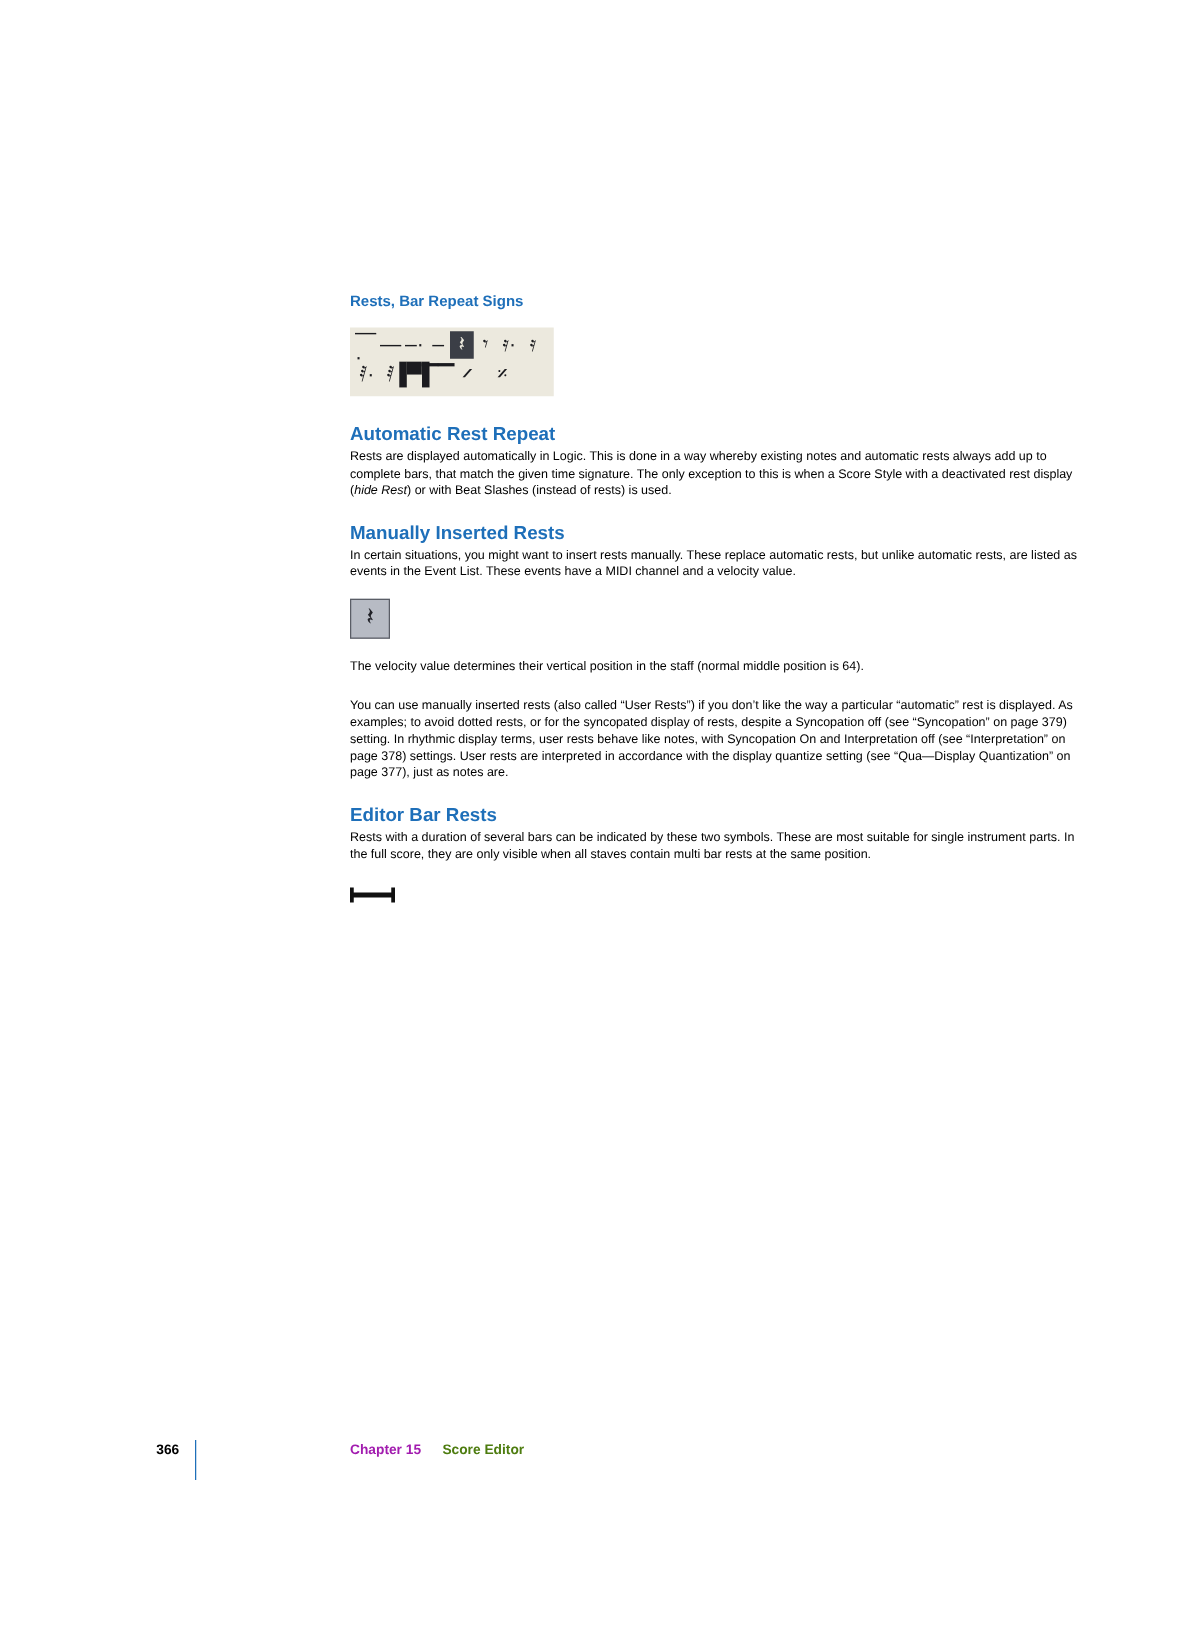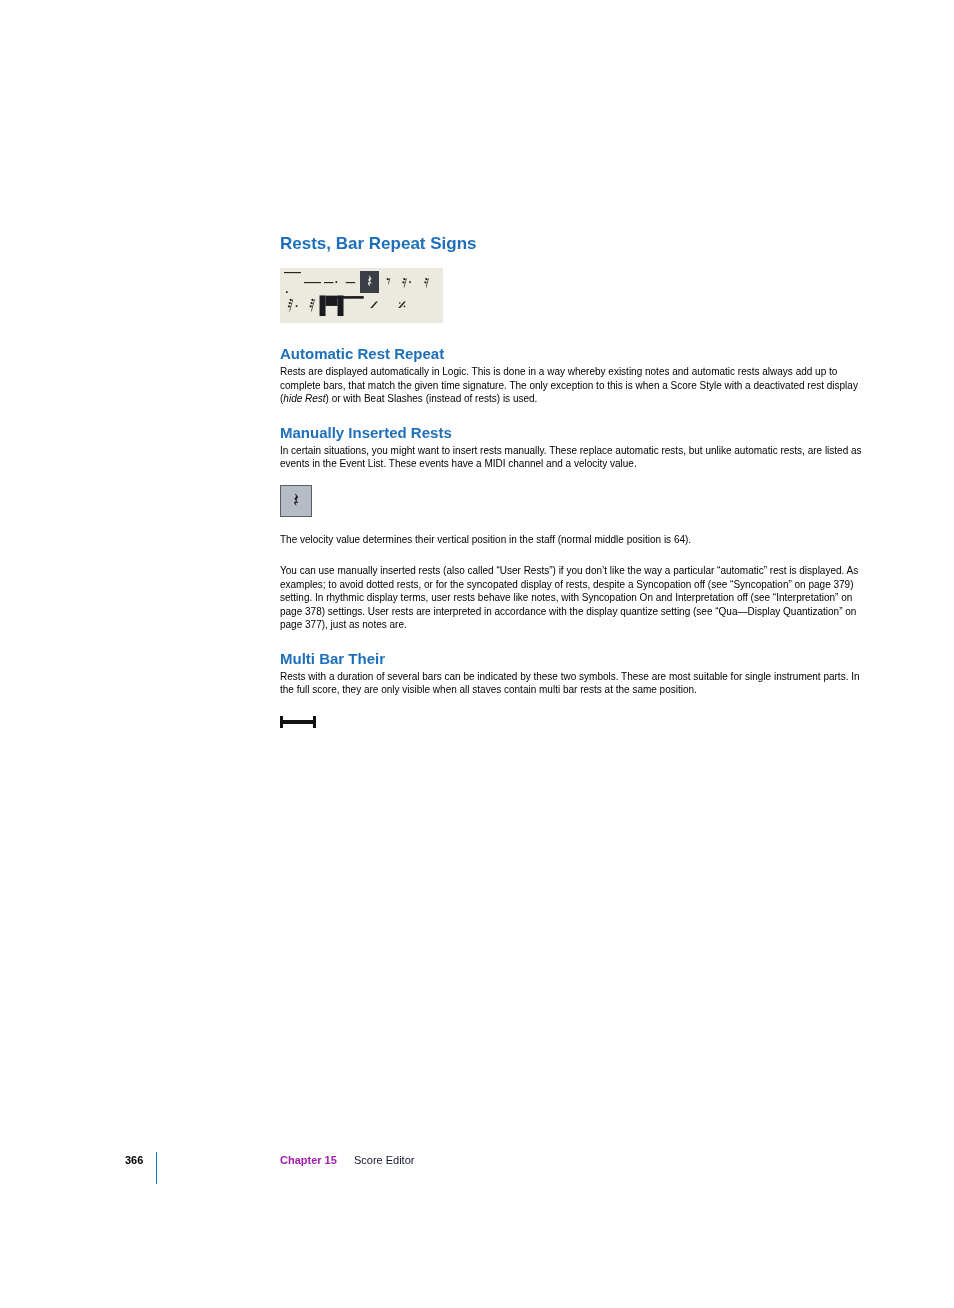--- a/index.html
+++ b/index.html
@@ -19,21 +19,21 @@
     height: 1308px;
     box-sizing: border-box;
   }
   .content {
     position: absolute;
     left: 280px;
     top: 234px;
     width: 595px;
   }
   h2.section-title {
-    font-size: 17px;
+    font-size: 12px;
     font-weight: 600;
     color: #1e6fb9;
     margin: 0 0 14px 0;
     letter-spacing: 0;
   }
   h3.subhead {
     font-size: 15px;
     font-weight: 700;
     color: #1e6fb9;
     margin: 0 0 3px 0;
@@ -111,22 +111,22 @@
   .footer .pnum {
     font-weight: 700;
     color: #000;
     width: 155px;
   }
   .footer .chapter {
     font-weight: 700;
     color: #a21caf;
   }
   .footer .chapname {
-    color: #0f172a;
-    font-weight: 400;
+    color: #4d7c0f;
+    font-weight: 700;
     margin-left: 14px;
     margin-top: 12px;
   }
   .side-rule {
     position: absolute;
     left: 156px;
     top: 1152px;
     width: 1px;
     height: 32px;
     background: #1e6fb9;
@@ -168,21 +168,21 @@
     <h3 class="subhead">Manually Inserted Rests</h3>
     <p class="tight">In certain situations, you might want to insert rests manually. These replace automatic rests, but unlike automatic rests, are listed as events in the Event List. These events have a MIDI channel and a velocity value.</p>
 
     <div class="small-icon">
         <span>𝄽</span>
       </div>
 
     <p>The velocity value determines their vertical position in the staff (normal middle position is 64).</p>
     <p>You can use manually inserted rests (also called “User Rests”) if you don’t like the way a particular “automatic” rest is displayed. As examples; to avoid dotted rests, or for the syncopated display of rests, despite a Syncopation off (see “Syncopation” on page 379) setting. In rhythmic display terms, user rests behave like notes, with Syncopation On and Interpretation off (see “Interpretation” on page 378) settings. User rests are interpreted in accordance with the display quantize setting (see “Qua—Display Quantization” on page 377), just as notes are.</p>
 
-    <h3 class="subhead">Multi Bar Their</h3>
+    <h3 class="subhead">Editor Bar Rests</h3>
     <p>Rests with a duration of several bars can be indicated by these two symbols. These are most suitable for single instrument parts. In the full score, they are only visible when all staves contain multi bar rests at the same position.</p>
 
     <div class="mbr-icon">
       <svg width="36" height="14" viewBox="0 0 36 14">
         <rect x="0" y="1" width="3" height="12" fill="#111"></rect>
         <rect x="33" y="1" width="3" height="12" fill="#111"></rect>
         <rect x="1" y="5" width="34" height="4" fill="#111"></rect>
       </svg>
     </div>
 

